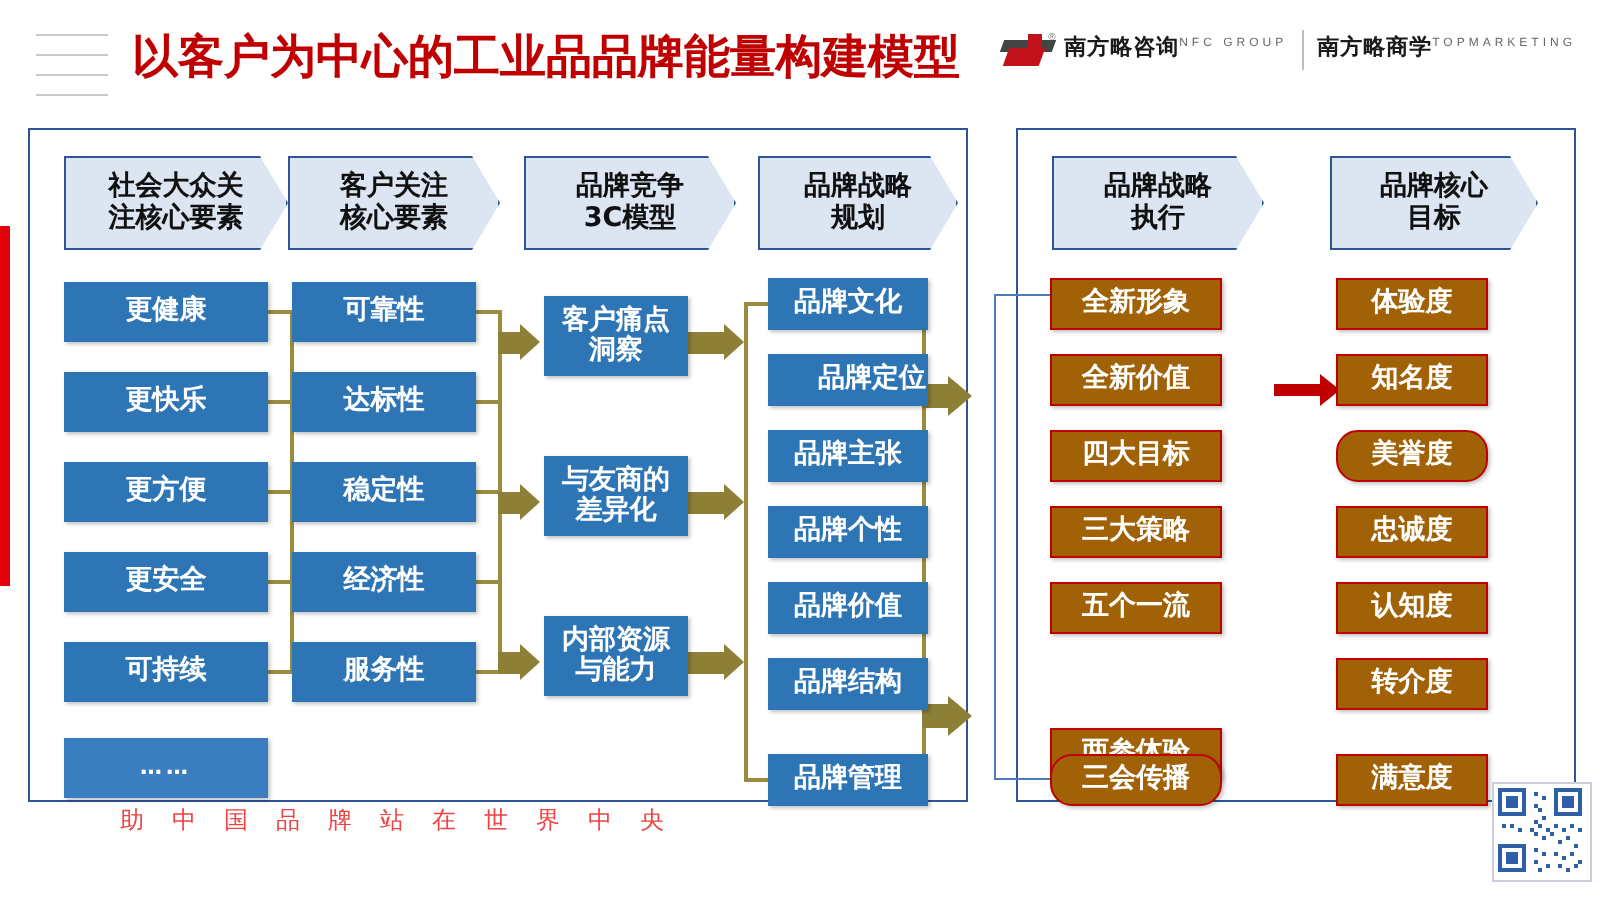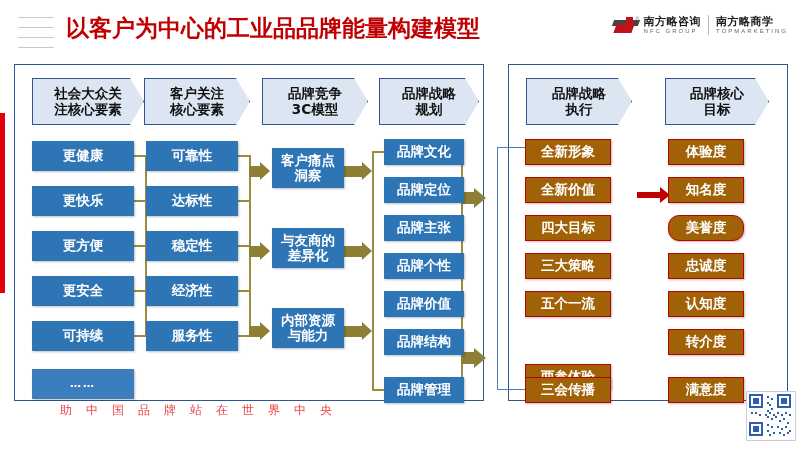--- a/index.html
+++ b/index.html
@@ -29,21 +29,21 @@
     font-family:"DejaVu Sans","Liberation Sans",sans-serif;
   }
 
   
   .logo{position:absolute;right:12px;top:10px;height:30px;display:flex;align-items:center;}
   .logo-mark{width:26px;height:17px;margin-right:5px;position:relative;}
   .logo-mark .m1{position:absolute;left:0;top:3px;width:26px;height:6px;background:#444;transform:skewX(-20deg);}
   .logo-mark .m2{position:absolute;left:2px;top:7px;width:18px;height:9px;background:#c1121c;transform:skewX(-20deg);}
   .logo-mark .m3{position:absolute;left:13px;top:0px;width:7px;height:12px;background:#c1121c;}
   .logo-reg{position:absolute;left:23px;top:-1px;font-size:5px;color:#777;}
-  .logo-block{display:flex;flex-direction:column;line-height:1.05;}
+  .logo-block{display:flex;flex-direction:row;line-height:1.05;}
   .logo-cn{font-size:11px;font-weight:bold;color:#1a1a1a;letter-spacing:.5px;}
   .logo-en{font-size:6px;color:#666;letter-spacing:2px;}
   .logo-sep{width:1px;height:20px;background:#bbb;margin:0 7px;}
 
   
   .panel{
     position:absolute;border:1.5px solid #2f5597;background:#ffffff;
   }
   #panel-left{left:14px;top:64px;width:468px;height:335px;}
   #panel-right{left:508px;top:64px;width:278px;height:335px;}
@@ -269,21 +269,21 @@
 <div class="box blue" style="left:272px;top:228px;width:70px;height:38px;">
   <span><span>与友商的</span><br><span>差异化</span></span>
 </div>
 <div class="box blue" style="left:272px;top:308px;width:70px;height:38px;text-align:center;">
   <span><span>内部资源</span><br><span>与能力</span></span>
 </div>
 
 <div class="box blue" style="left:384px;top:139px;width:78px;height:24px;">
     <span>品牌文化</span>
   </div>
-<div class="box blue" style="left:384px;top:177px;width:78px;height:24px;">
+<div class="box blue" style="left:384px;top:177px;width:78px;height:24px;justify-content:flex-end;">
     <span>品牌定位</span>
   </div>
 <div class="box blue" style="left:384px;top:215px;width:78px;height:24px;">
     <span>品牌主张</span>
   </div>
 <div class="box blue" style="left:384px;top:253px;width:78px;height:24px;">
     <span>品牌个性</span>
   </div>
 <div class="box blue" style="left:384px;top:291px;width:78px;height:24px;">
     <span>品牌价值</span>
@@ -306,21 +306,21 @@
   </div>
 <div class="box red" style="left:525px;top:253px;width:84px;height:24px;">
     <span>三大策略</span>
   </div>
 <div class="box red" style="left:525px;top:291px;width:84px;height:24px;">
     <span>五个一流</span>
   </div>
 <div class="box red" style="left:525px;top:329px;width:84px;height:24px;margin-top:35px;">
     <span>两参体验</span>
   </div>
-<div class="box red" style="left:525px;top:377px;width:84px;height:24px;">
+<div class="box red" style="left:525px;top:377px;width:84px;height:24px;border-radius:11px;">
     <span>三会传播</span>
   </div>
 
 <div class="box red" style="left:668px;top:139px;width:74px;height:24px;">
     <span>体验度</span>
   </div>
 <div class="box red" style="left:668px;top:177px;width:74px;height:24px;">
     <span>知名度</span>
   </div>
 <div class="box red" style="left:668px;top:215px;width:74px;height:24px;border-radius:11px;">

